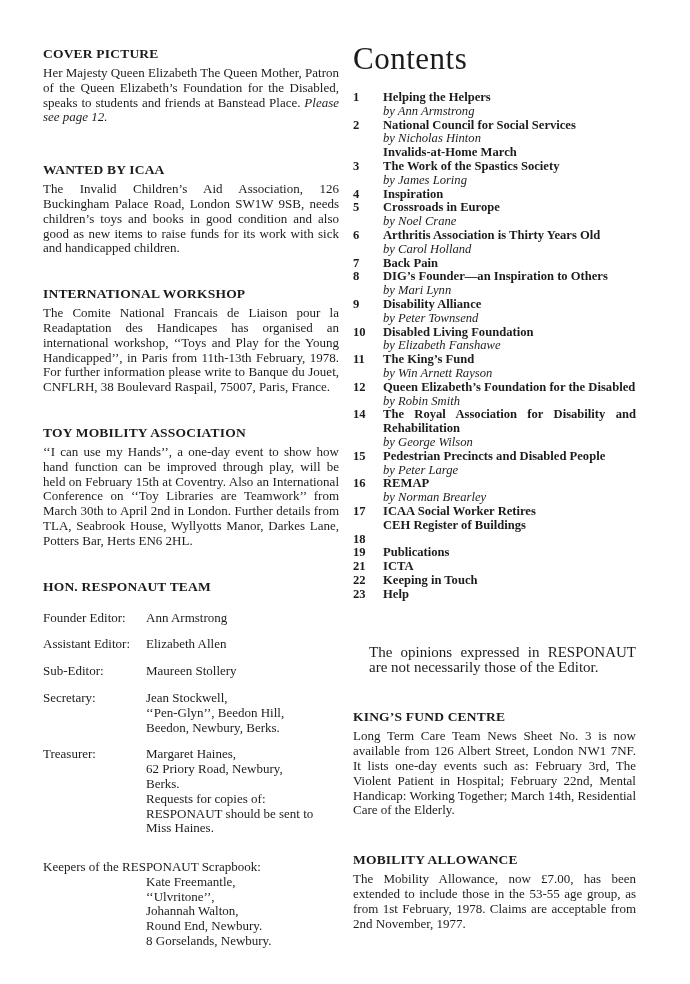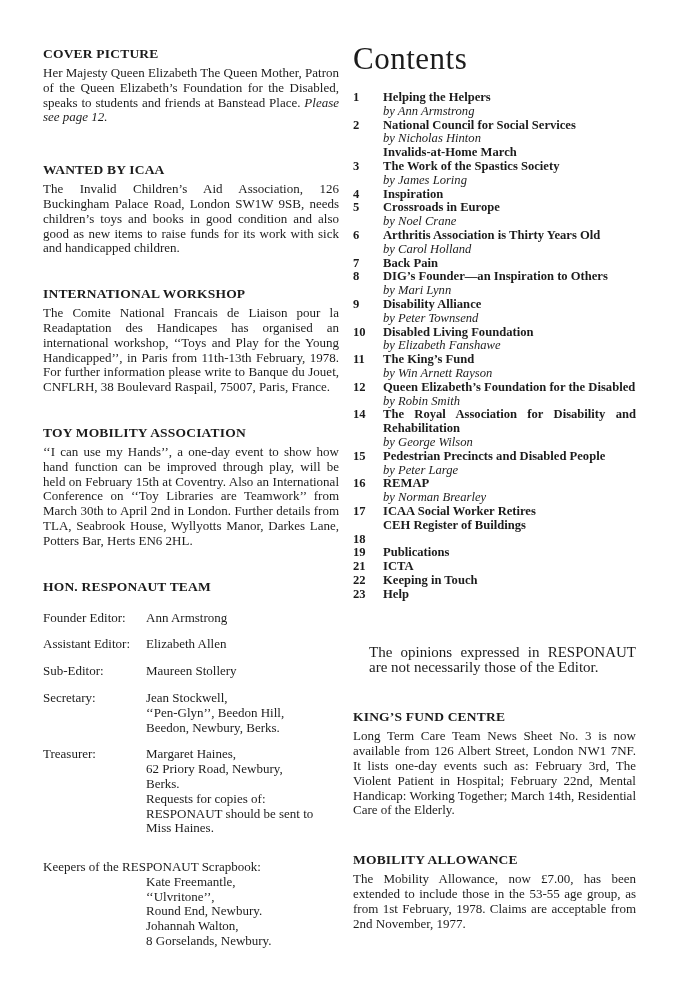--- a/index.html
+++ b/index.html
@@ -112,22 +112,22 @@
 Requests for copies of:
 RESPONAUT should be sent to
 Miss Haines.</span>
   </div>
 </div>
       <div class="keepers">
         <div class="keepers-label">Keepers of the RESPONAUT Scrapbook:</div>
         <div class="keepers-lines" id="keepers-lines">
             <div>Kate Freemantle,</div>
             <div>‘‘Ulvritone’’,</div>
+            <div>Johannah Walton,</div>
             <div>Round End, Newbury.</div>
-            <div>Johannah Walton,</div>
             <div>8 Gorselands, Newbury.</div>
           </div>
       </div>
     </section>
 
   </div>
 
   <div class="col-right">
 
     <h1 class="contents-title">Contents</h1>

